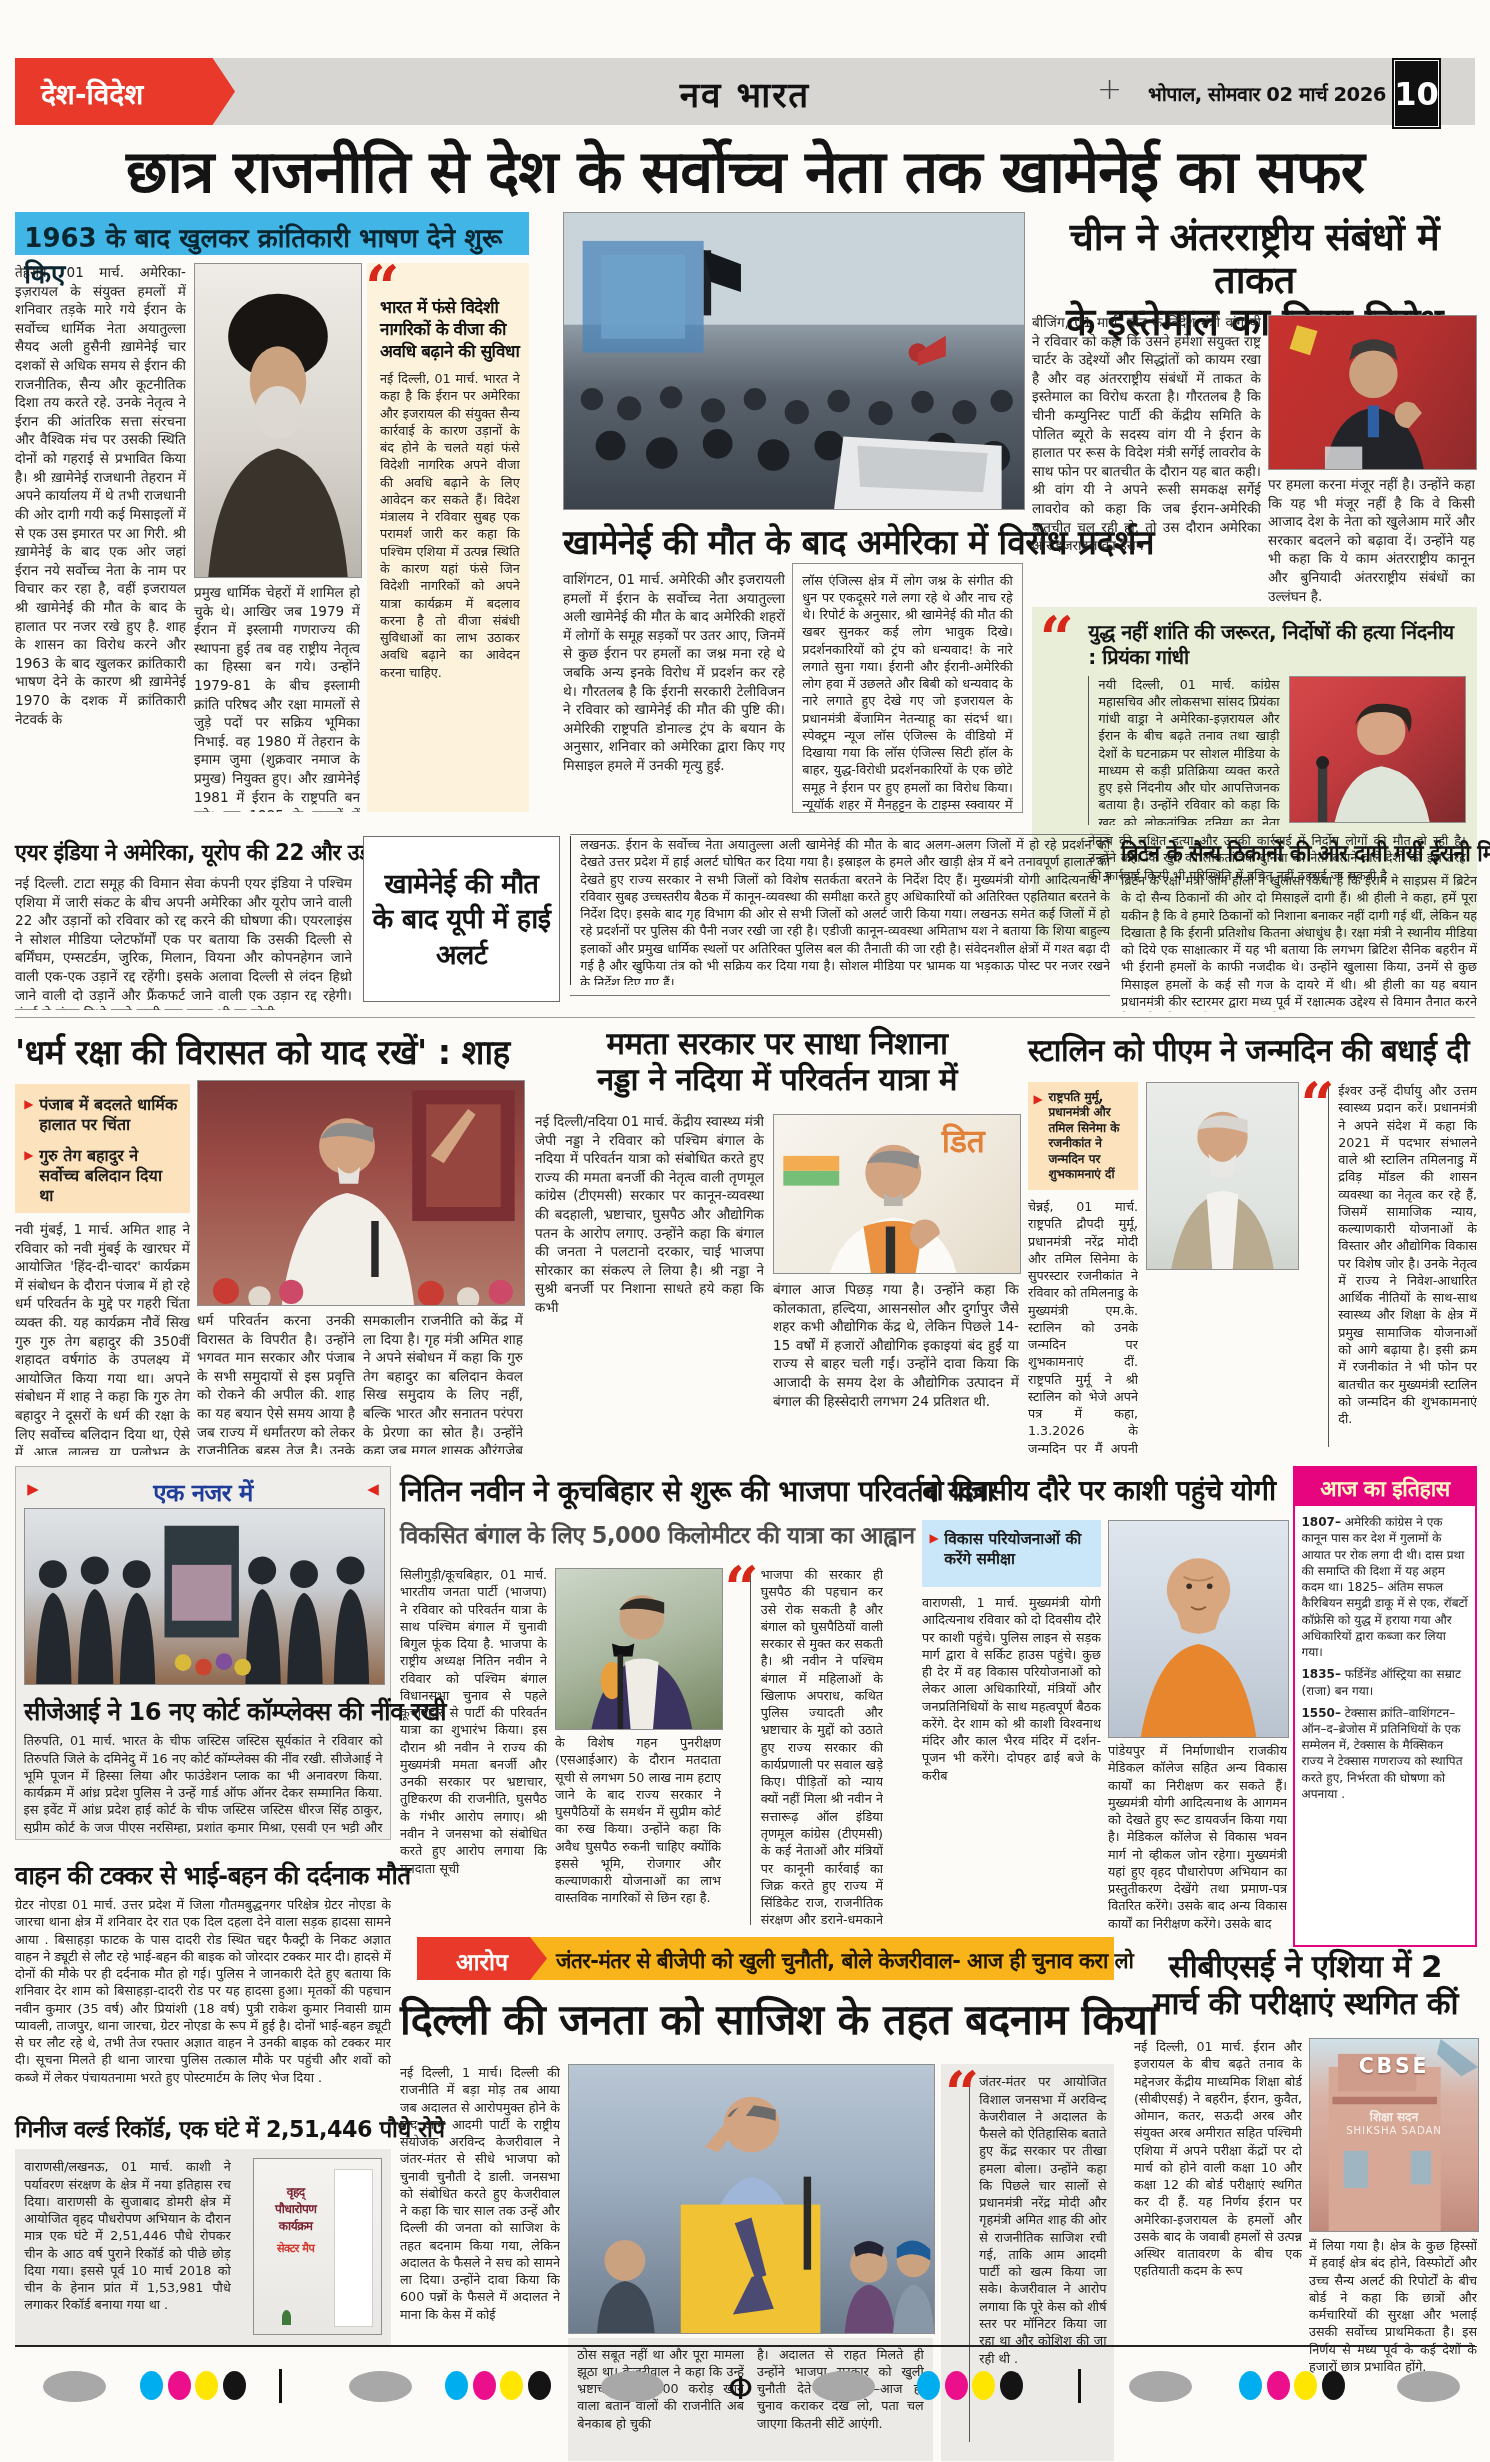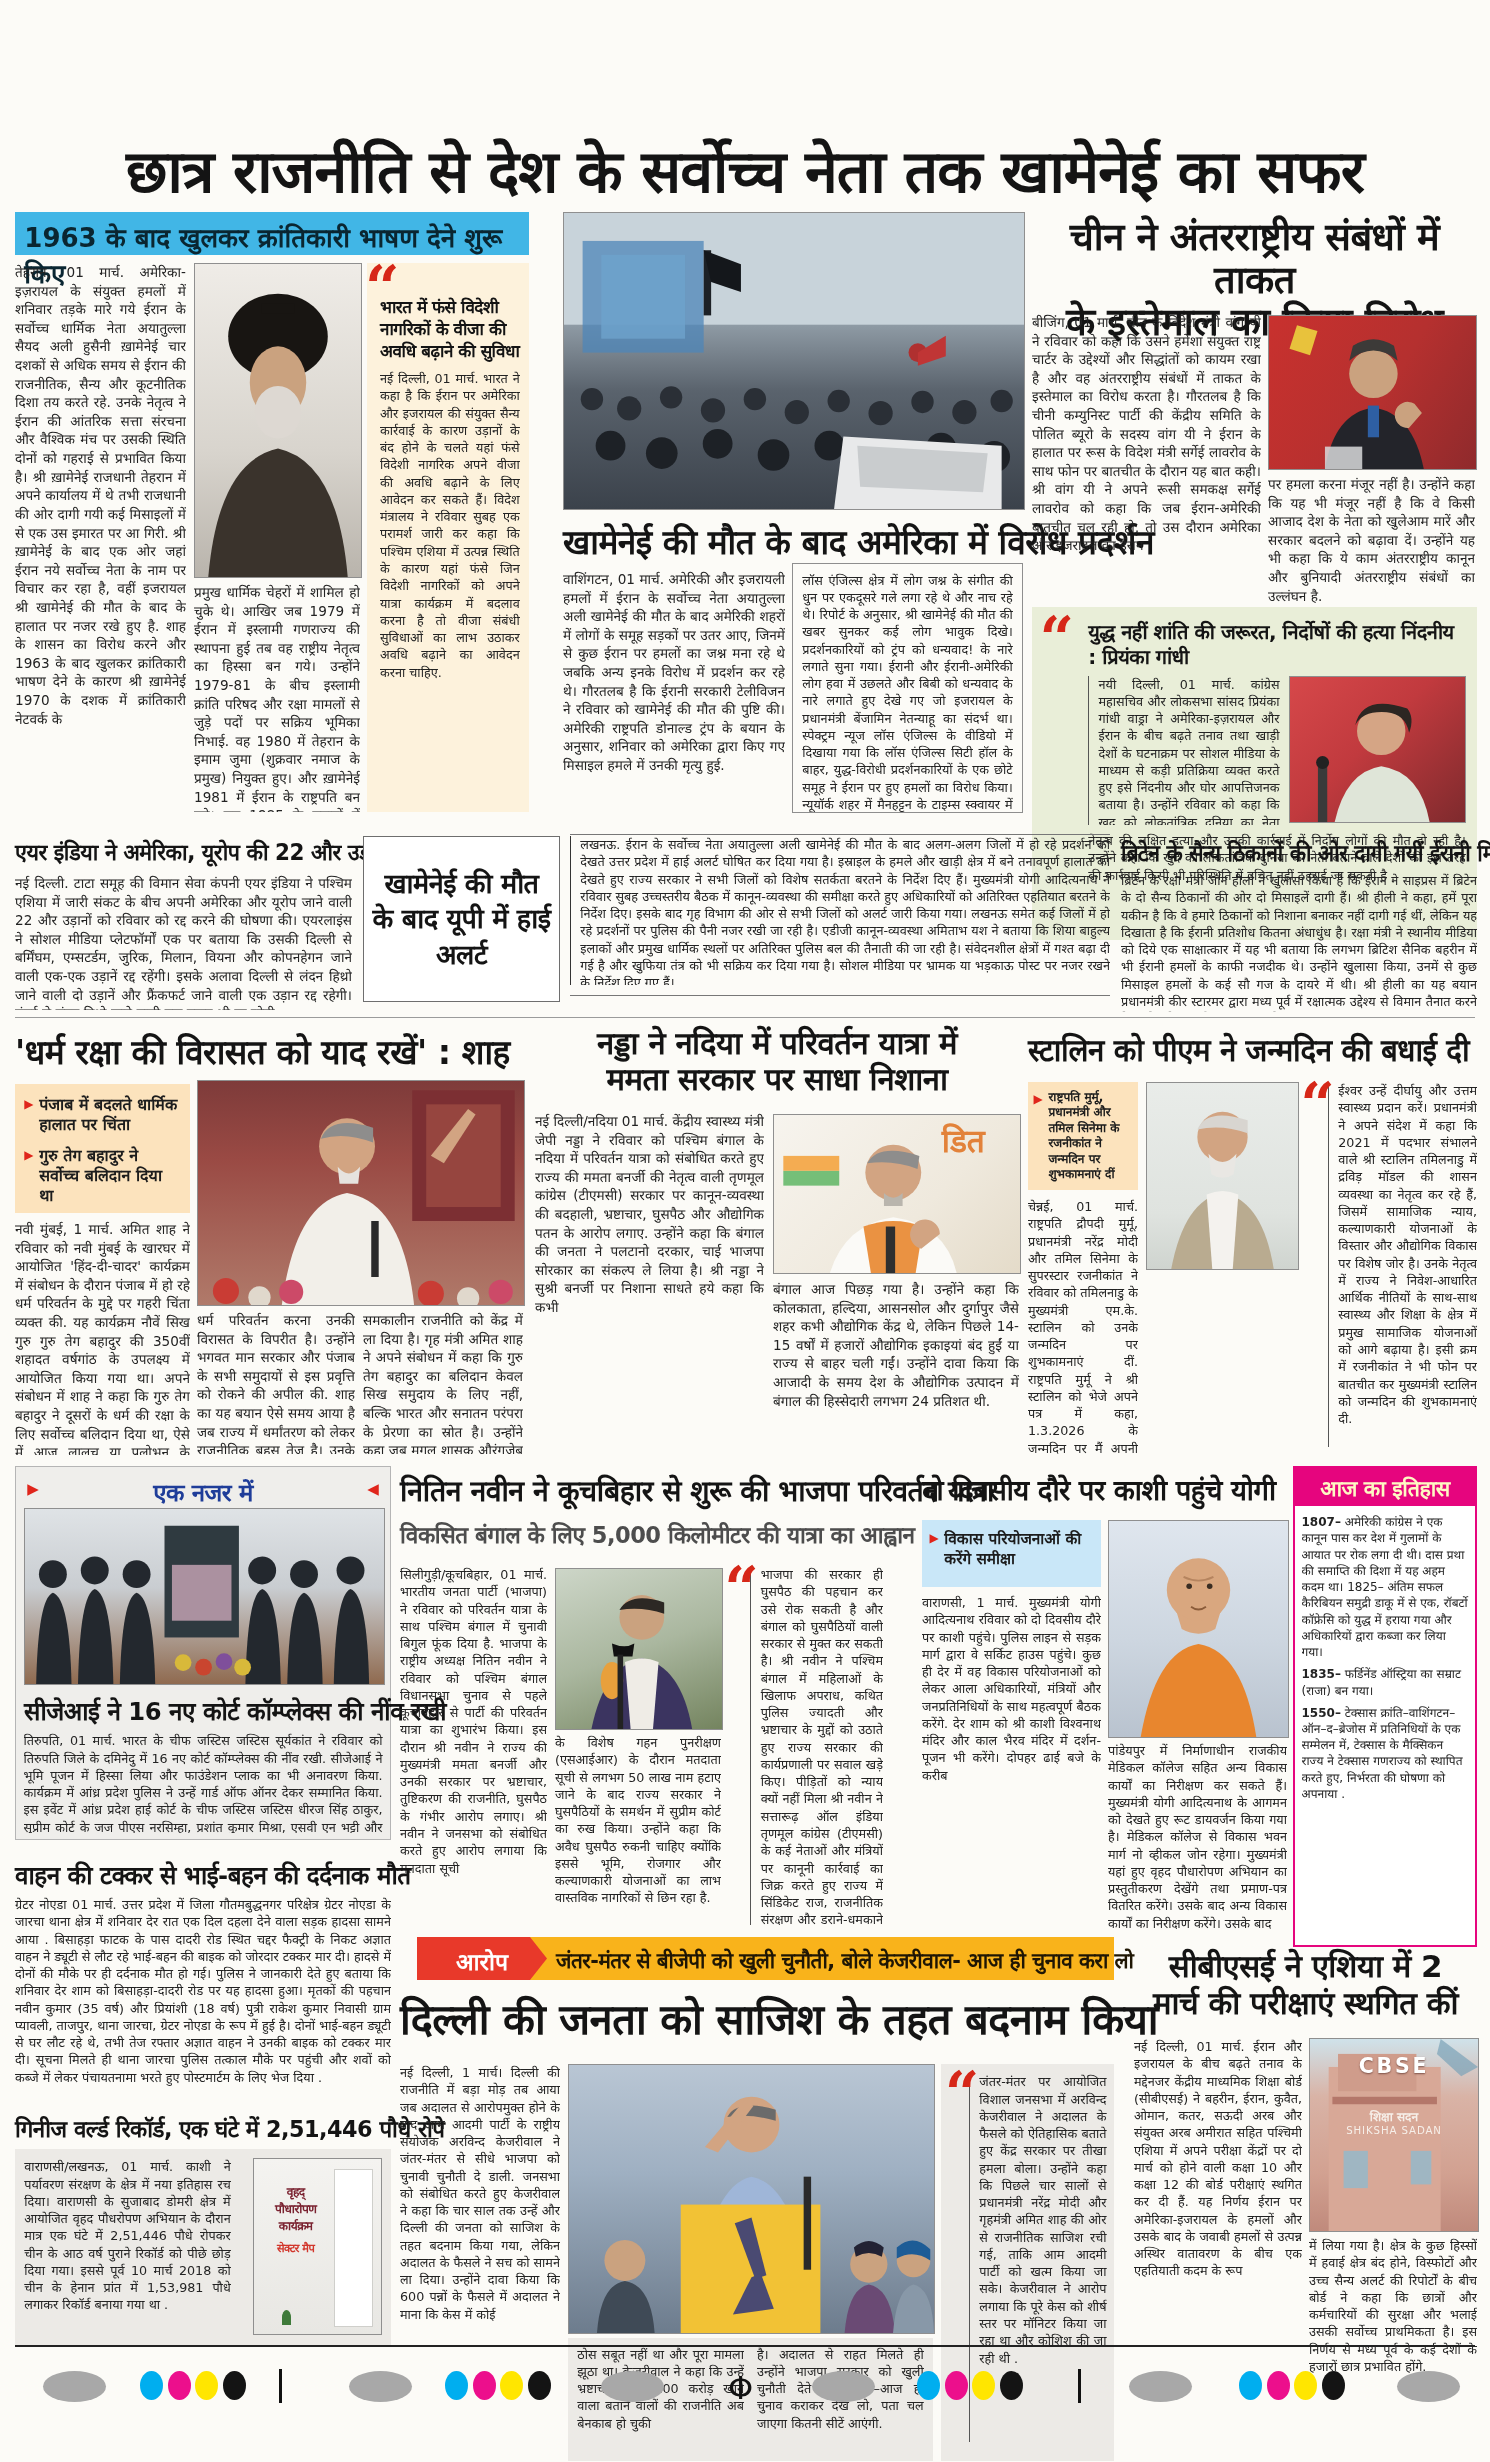--- a/index.html
+++ b/index.html
@@ -23,20 +23,33 @@
   hr.rule{border:none;background:#9b9b9b;height:1.4px;margin:0;position:absolute;}
   .kickbar{background:#41b6e6;color:#0a2631;font-weight:bold;}
   .panel-gray{background:#eceae6;}
   .sil{width:100%;height:100%;display:block;}
 </style>
 </head>
 <body>
 
 <div id="page">
 
+  <div class="abs" style="left:15px;top:58px;width:1460px;height:67px;background:#d7d6d3;">
+    <div class="abs" style="left:0;top:0;width:220px;height:67px;background:#e8392a;clip-path:polygon(0 0,calc(100% - 22.4px) 0,100% 50%,calc(100% - 22.4px) 100%,0 100%);">
+      <span class="abs" style="left:26px;top:16px;font-size:28px;font-weight:bold;color:#ffffff;">देश-विदेश</span>
+    </div>
+    <div class="abs hl" style="left:0;right:0;top:12px;text-align:center;font-size:35px;letter-spacing:1.9px;color:#111;">नव भारत</div>
+    <span class="abs" style="left:1082px;top:13px;font-size:30px;color:#444;font-weight:300;">+</span>
+    <span class="abs hl" style="right:89px;top:22.4px;font-size:19.6px;color:#111;">भोपाल, सोमवार 02 मार्च 2026</span>
+    <div class="abs" style="right:34px;top:0;width:45px;height:67px;background:#101010;border:2.8px solid #101010;">
+      <div style="width:100%;height:100%;border:1.9px solid #fff;box-sizing:border-box;display:flex;align-items:center;justify-content:center;">
+        <span style="color:#fff;font-size:32px;font-weight:bold;">10</span>
+      </div>
+    </div>
+  </div>
 
   <div class="abs hl" style="left:0;right:0;top:129px;text-align:center;font-size:59px;font-weight:800;letter-spacing:-0.9px;">छात्र राजनीति से देश के सर्वोच्च नेता तक खामेनेई का सफर</div>
 
   <div class="abs kickbar" style="left:15px;top:212px;width:514px;height:43px;">
     <span style="display:block;padding:6.5px 0 0 9.3px;font-size:26px;">1963 के बाद खुलकर क्रांतिकारी भाषण देने शुरू किए</span>
   </div>
   <div class="abs bt" style="left:15px;top:263px;width:171px;height:549px;">तेहरान, 01 मार्च. अमेरिका-इज़रायल के संयुक्त हमलों में शनिवार तड़के मारे गये ईरान के सर्वोच्च धार्मिक नेता अयातुल्ला सैयद अली हुसैनी ख़ामेनेई चार दशकों से अधिक समय से ईरान की राजनीतिक, सैन्य और कूटनीतिक दिशा तय करते रहे. उनके नेतृत्व ने ईरान की आंतरिक सत्ता संरचना और वैश्विक मंच पर उसकी स्थिति दोनों को गहराई से प्रभावित किया है। श्री ख़ामेनेई राजधानी तेहरान में अपने कार्यालय में थे तभी राजधानी की ओर दागी गयी कई मिसाइलों में से एक उस इमारत पर आ गिरी. श्री ख़ामेनेई के बाद एक ओर जहां ईरान नये सर्वोच्च नेता के नाम पर विचार कर रहा है, वहीं इजरायल श्री खामेनेई की मौत के बाद के हालात पर नजर रखे हुए है. शाह के शासन का विरोध करने और 1963 के बाद खुलकर क्रांतिकारी भाषण देने के कारण श्री ख़ामेनेई 1970 के दशक में क्रांतिकारी नेटवर्क के</div>
   <div class="photo" style="left:194px;top:263px;width:166px;height:313px;background:linear-gradient(180deg,#efece7 0%,#d8d4cd 60%,#b9b4ac 100%);">
     <svg class="sil" viewBox="0 0 100 190" preserveAspectRatio="none">
       <ellipse cx="50" cy="44" rx="30" ry="26" fill="#181512"></ellipse>
@@ -175,22 +188,22 @@
         <circle cx="290" cy="233" r="12" fill="#e0d8cc"></circle>
           <circle cx="325" cy="226" r="13" fill="#cc4a68"></circle>
       </g>
     </svg>
   </div>
   <div class="abs bt" style="left:15px;top:1220px;width:175px;height:235px;">नवी मुंबई, 1 मार्च. अमित शाह ने रविवार को नवी मुंबई के खारघर में आयोजित 'हिंद-दी-चादर' कार्यक्रम में संबोधन के दौरान पंजाब में हो रहे धर्म परिवर्तन के मुद्दे पर गहरी चिंता व्यक्त की. यह कार्यक्रम नौवें सिख गुरु गुरु तेग बहादुर की 350वीं शहादत वर्षगांठ के उपलक्ष्य में आयोजित किया गया था। अपने संबोधन में शाह ने कहा कि गुरु तेग बहादुर ने दूसरों के धर्म की रक्षा के लिए सर्वोच्च बलिदान दिया था, ऐसे में आज लालच या प्रलोभन के कारण</div>
   <div class="abs bt" style="left:197px;top:1311px;width:158px;height:143px;">धर्म परिवर्तन करना उनकी विरासत के विपरीत है। उन्होंने भगवत मान सरकार और पंजाब के सभी समुदायों से इस प्रवृत्ति को रोकने की अपील की. शाह का यह बयान ऐसे समय आया है जब राज्य में धर्मांतरण को लेकर राजनीतिक बहस तेज है। उनके वक्तव्य ने एक बार फिर धार्मिक पहचान, इतिहास और</div>
   <div class="abs bt" style="left:363px;top:1311px;width:160px;height:143px;">समकालीन राजनीति को केंद्र में ला दिया है। गृह मंत्री अमित शाह ने अपने संबोधन में कहा कि गुरु तेग बहादुर का बलिदान केवल सिख समुदाय के लिए नहीं, बल्कि भारत और सनातन परंपरा के प्रेरणा का स्रोत है। उन्होंने कहा जब मुगल शासक औरंगजेब के शासनकाल में कश्मीरी पंडितों पर अत्याचार हुए.</div>
 
   <div class="abs hl" style="left:535px;top:1026px;width:484px;text-align:center;font-size:31px;line-height:1.15;">
+    <div>ममता सरकार पर साधा निशाना</div>
     <div>नड्डा ने नदिया में परिवर्तन यात्रा में</div>
-    <div>ममता सरकार पर साधा निशाना</div>
   </div>
   <div class="abs bt" style="left:535px;top:1112px;width:229px;height:343px;">नई दिल्ली/नदिया 01 मार्च. केंद्रीय स्वास्थ्य मंत्री जेपी नड्डा ने रविवार को पश्चिम बंगाल के नदिया में परिवर्तन यात्रा को संबोधित करते हुए राज्य की ममता बनर्जी की नेतृत्व वाली तृणमूल कांग्रेस (टीएमसी) सरकार पर कानून-व्यवस्था की बदहाली, भ्रष्टाचार, घुसपैठ और औद्योगिक पतन के आरोप लगाए. उन्होंने कहा कि बंगाल की जनता ने पलटानो दरकार, चाई भाजपा सोरकार का संकल्प ले लिया है। श्री नड्डा ने सुश्री बनर्जी पर निशाना साधते हये कहा कि कभी</div>
   <div class="photo" style="left:773px;top:1114px;width:246px;height:158px;background:linear-gradient(135deg,#f7f4ee 0%,#efe9dd 60%,#e4dbc9 100%);">
     <svg class="sil" viewBox="0 0 264 170" preserveAspectRatio="none">
       <text x="180" y="40" font-size="34" fill="#e0701e" font-weight="bold" opacity="0.85">डित</text>
       <rect x="10" y="60" width="60" height="16" fill="#3faa49" opacity="0.7"></rect>
       <rect x="10" y="44" width="60" height="16" fill="#f49b2c" opacity="0.8"></rect>
       <circle cx="128" cy="62" r="30" fill="#d2a482"></circle>
       <path d="M100 52 q12 -22 56 -8 l-2 14 q-26 -10 -54 -6z" fill="#8e8d8c"></path>
       <path d="M118 84 q10 10 20 0 l0 14 h-20z" fill="#b9b5ad"></path>

